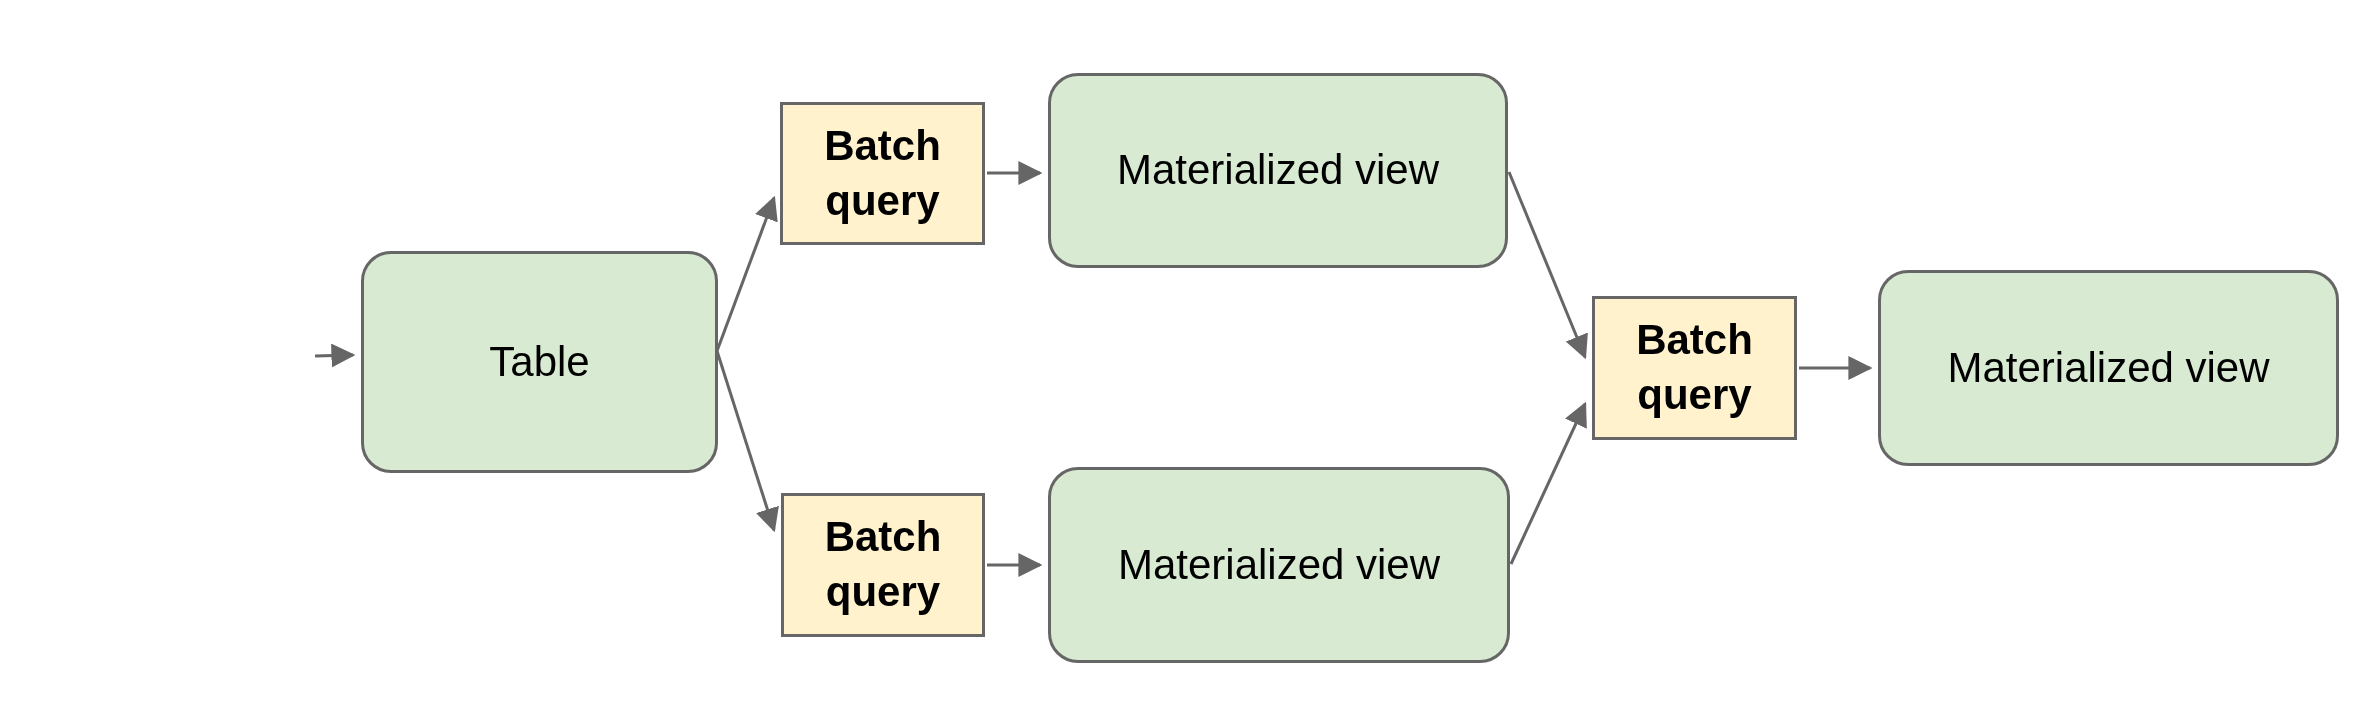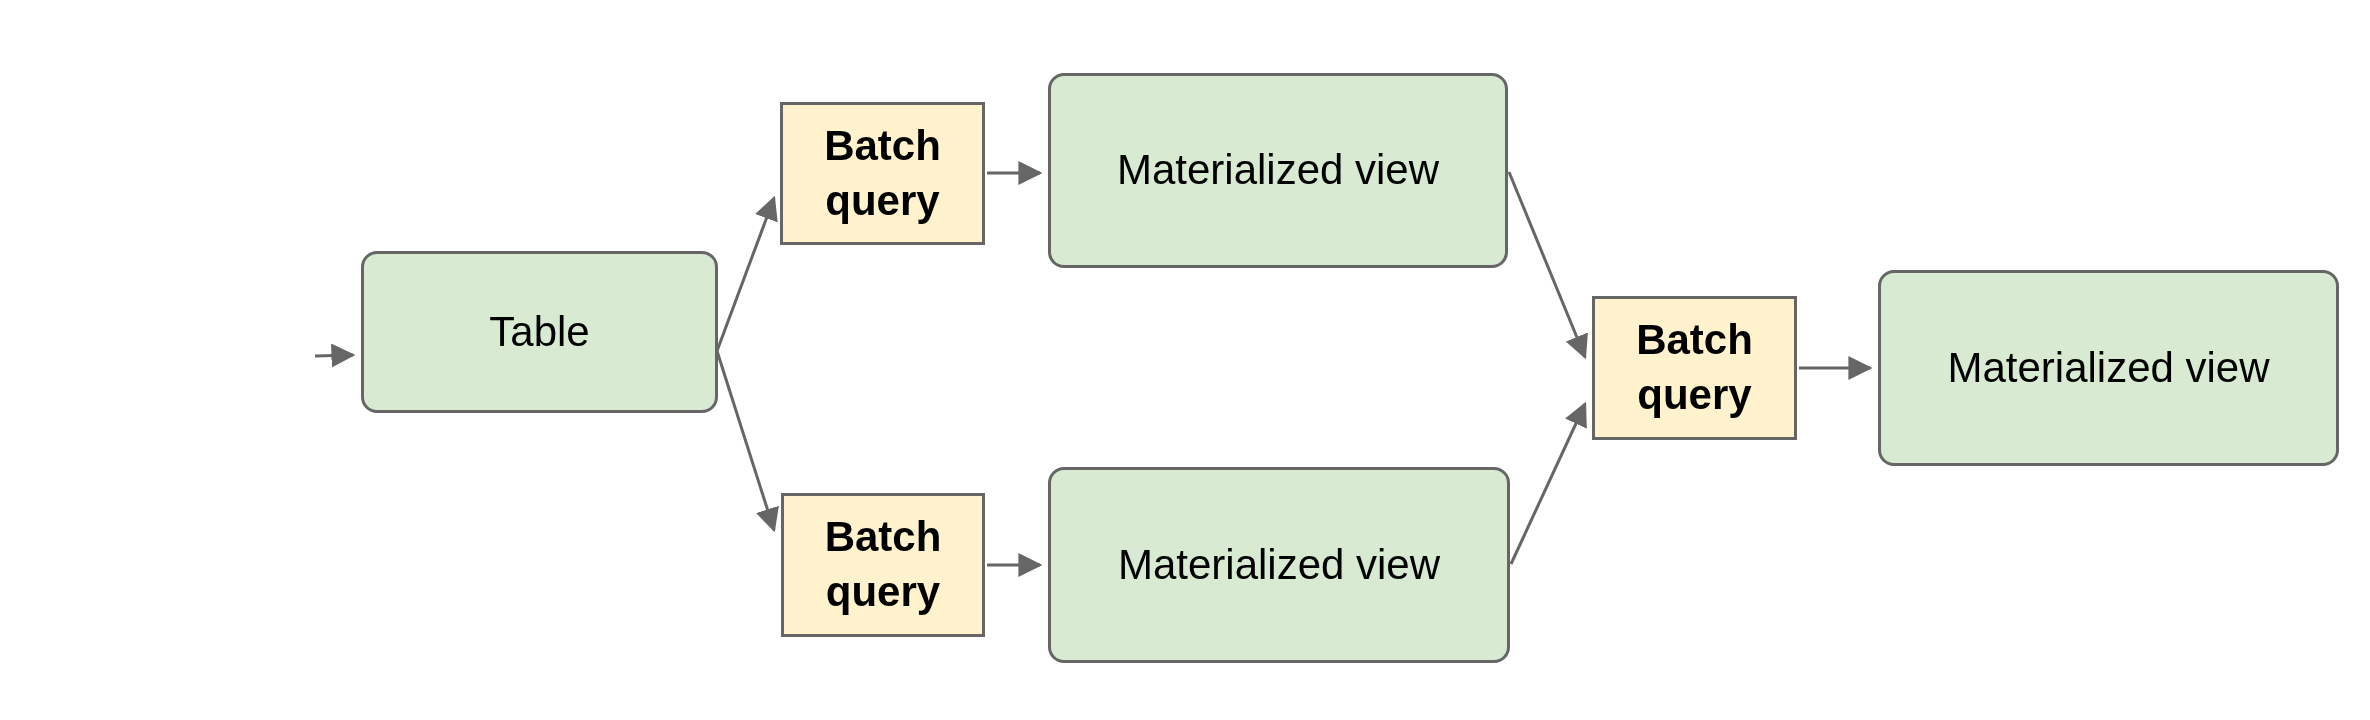--- a/index.html
+++ b/index.html
@@ -27,26 +27,26 @@
     display: flex;
     align-items: center;
     justify-content: center;
     text-align: center;
     border: 3px solid var(--border, #666666);
     color: var(--text, #000000);
     font-size: 42px;
     line-height: 1.3;
   }
   .node.query { background: var(--query-fill, #fff2cc); font-weight: bold; }
-  .node.view  { background: var(--view-fill, #d9ead3); border-radius: 16px; }
+  .node.view  { background: var(--view-fill, #d9ead3); border-radius: 30px; }
   .node .label { display: block; padding: 0 14px; }
 
   
   .n-streaming   { left: 32px;   top: 289px; width: 281px; height: 134px; }
-  .n-table       { left: 361px;  top: 251px; width: 357px; height: 162px; }
+  .n-table       { left: 361px;  top: 251px; width: 357px; height: 222px; }
   .n-batch-top   { left: 780px;  top: 102px; width: 205px; height: 143px; }
   .n-mv-top      { left: 1048px; top: 73px;  width: 460px; height: 195px; }
   .n-batch-bot   { left: 781px;  top: 493px; width: 204px; height: 144px; }
   .n-mv-bot      { left: 1048px; top: 467px; width: 462px; height: 196px; }
   .n-batch-right { left: 1592px; top: 296px; width: 205px; height: 144px; }
   .n-mv-right    { left: 1878px; top: 270px; width: 461px; height: 196px; }
 </style>
 </head>
 <body style="background: rgb(255, 255, 255);">
 

